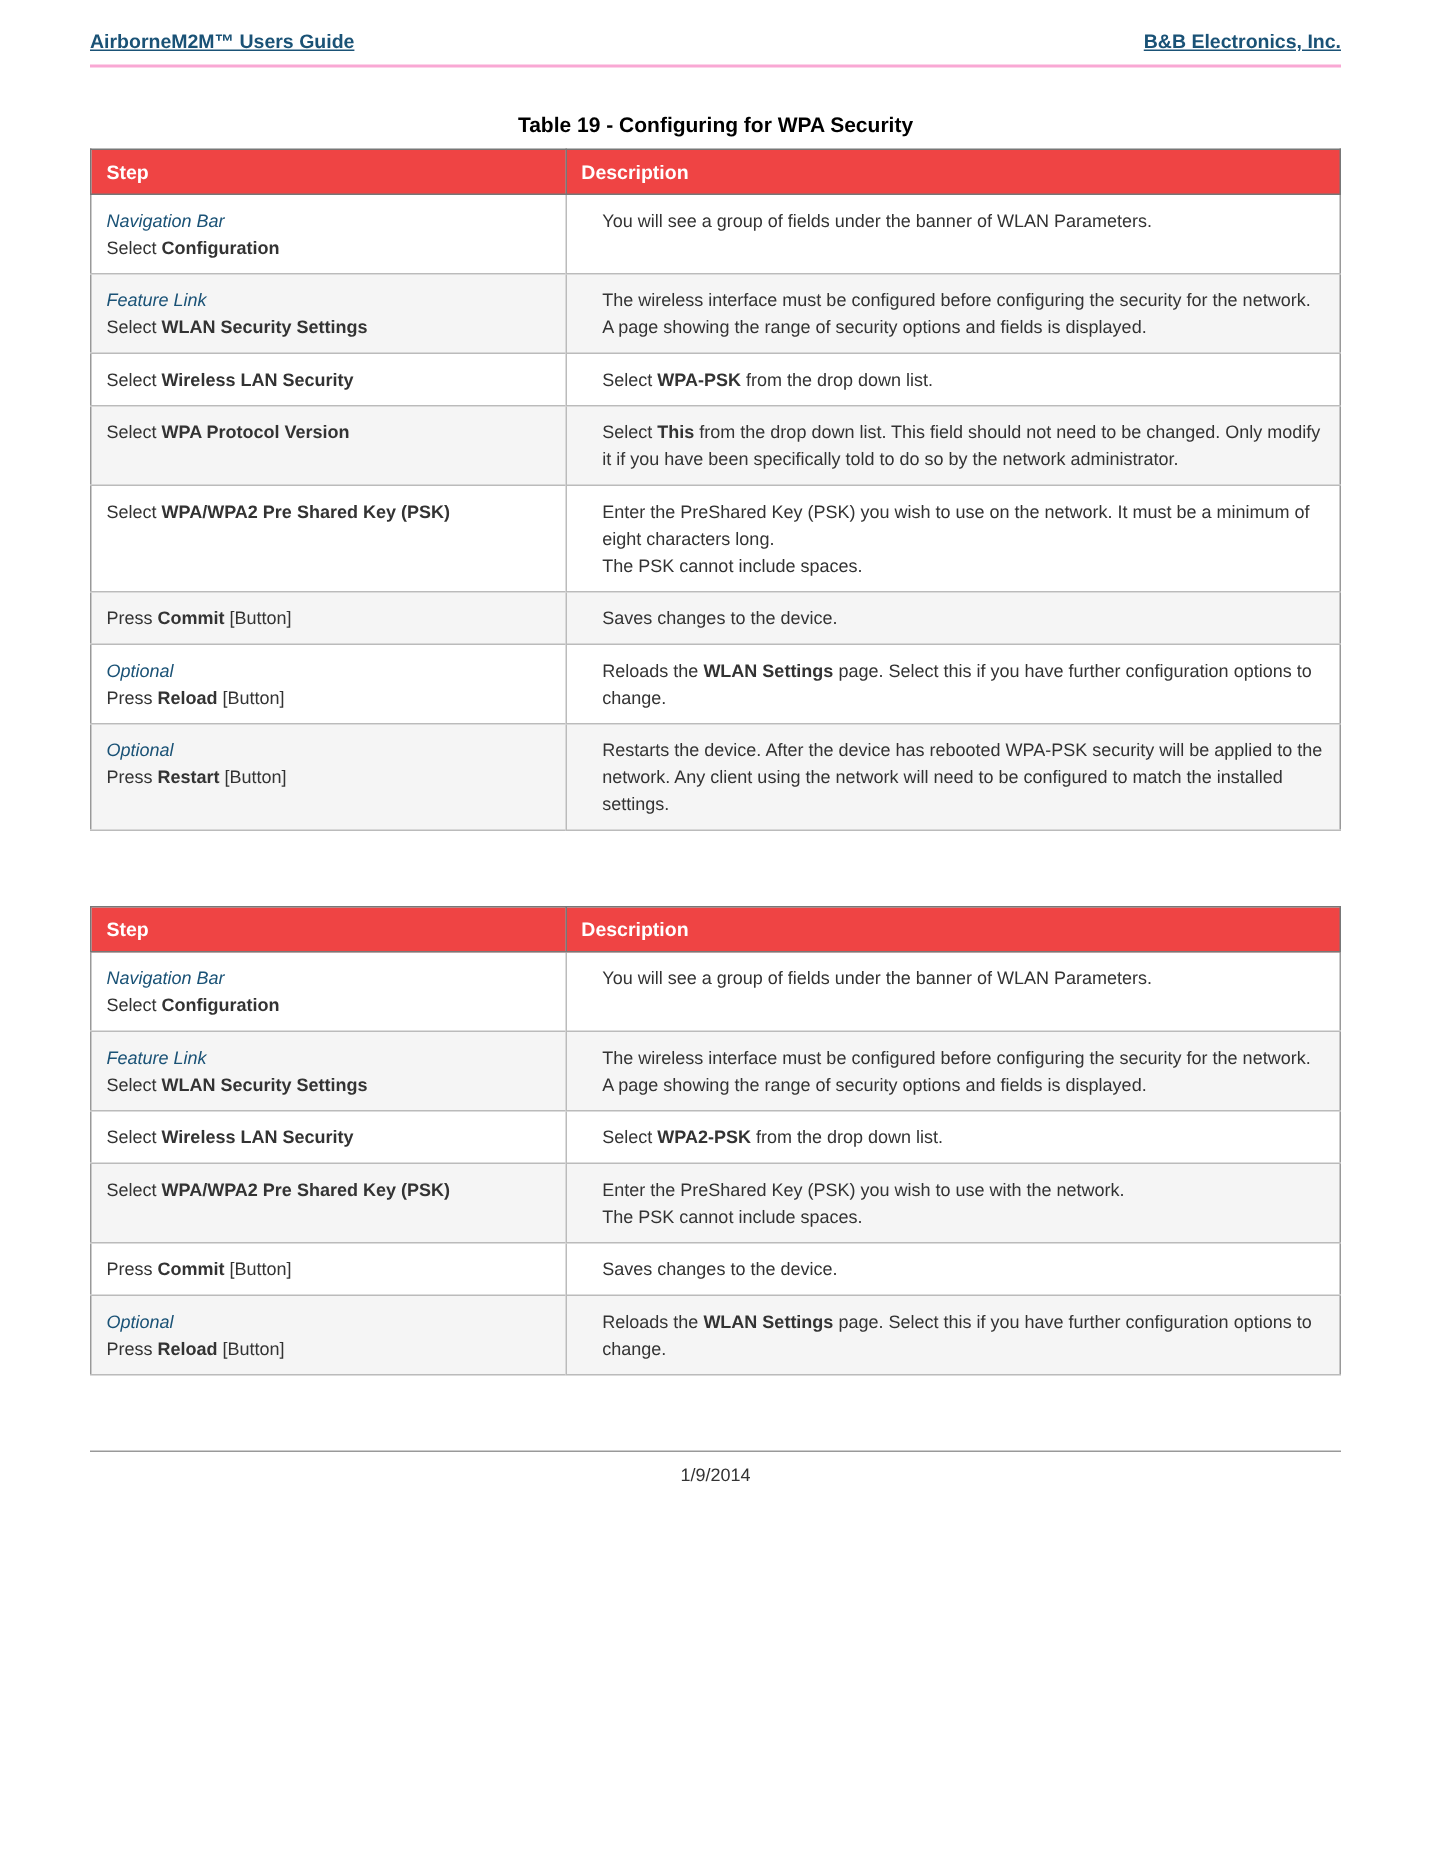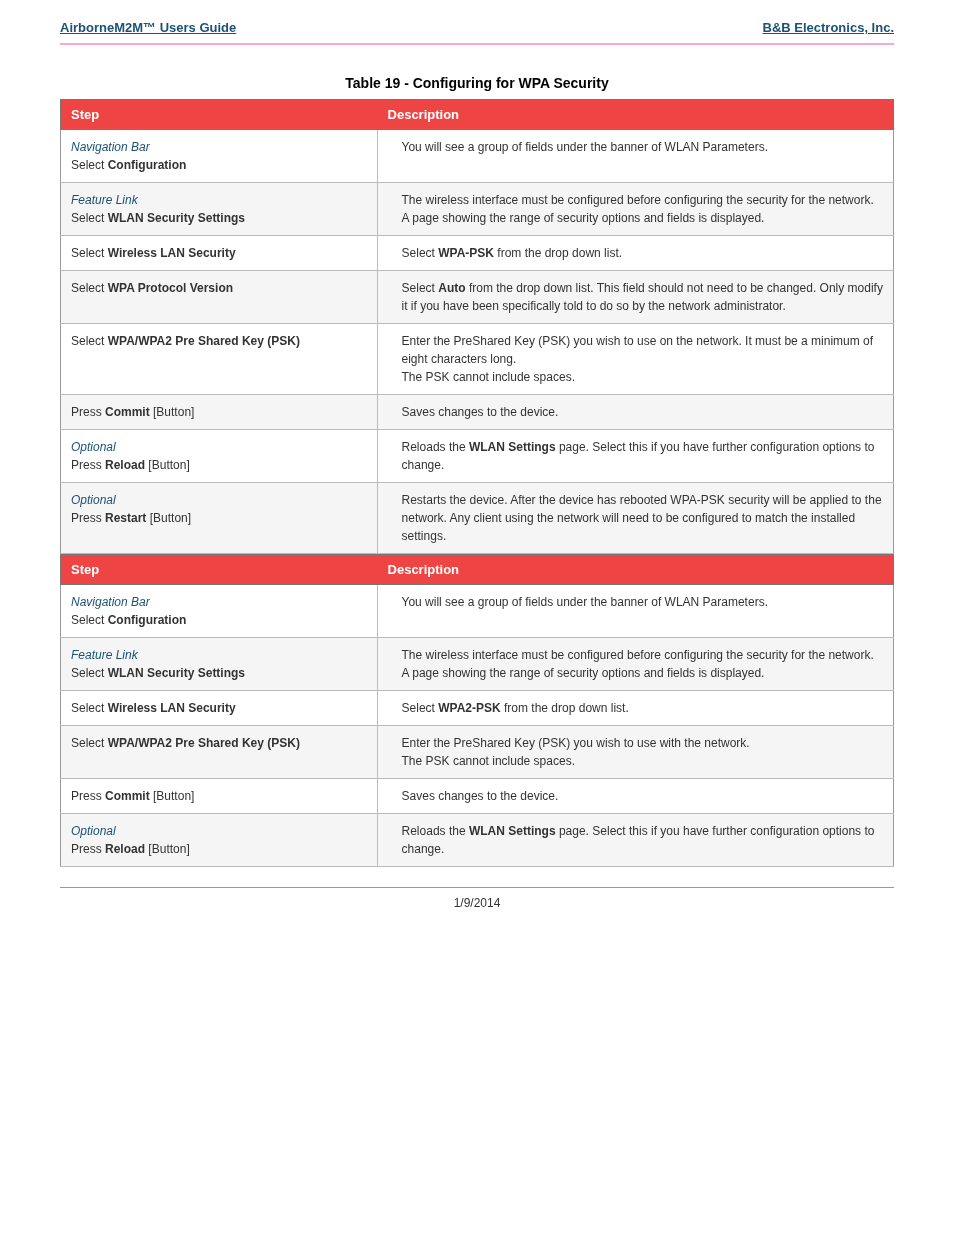--- a/index.html
+++ b/index.html
@@ -28,20 +28,21 @@
       color: #1a5276;
       text-decoration: underline;
     }
     .header-right {
       font-size: 13px;
       font-weight: bold;
       color: #1a5276;
       text-decoration: underline;
     }
     .table-section {
+      margin-bottom: 50px;
     }
     .table-title {
       text-align: center;
       font-weight: bold;
       font-size: 14px;
       margin-bottom: 8px;
       color: #000;
     }
     table {
       width: 100%;
@@ -139,21 +140,21 @@
           <td>
             <span>Select </span><span class="bold-text">Wireless LAN Security</span>
           </td>
           <td>Select <span class="bold-text">WPA-PSK</span> from the drop down list.</td>
         </tr>
 
         <tr>
           <td>
             <span>Select </span><span class="bold-text">WPA Protocol Version</span>
           </td>
-          <td>Select <span class="bold-text">Auto</span> from the drop down list. This field should not need to be changed. Only modify it if you have been specifically told to do so by the network administrator.</td>
+          <td>Select <span class="bold-text">This</span> from the drop down list. This field should not need to be changed. Only modify it if you have been specifically told to do so by the network administrator.</td>
         </tr>
 
         <tr>
           <td>
             <span>Select </span><span class="bold-text">WPA/WPA2 Pre Shared Key (PSK)</span>
           </td>
           <td>Enter the PreShared Key (PSK) you wish to use on the network. It must be a minimum of eight characters long.<br>The PSK cannot include spaces.</td>
         </tr>
 
         <tr>

